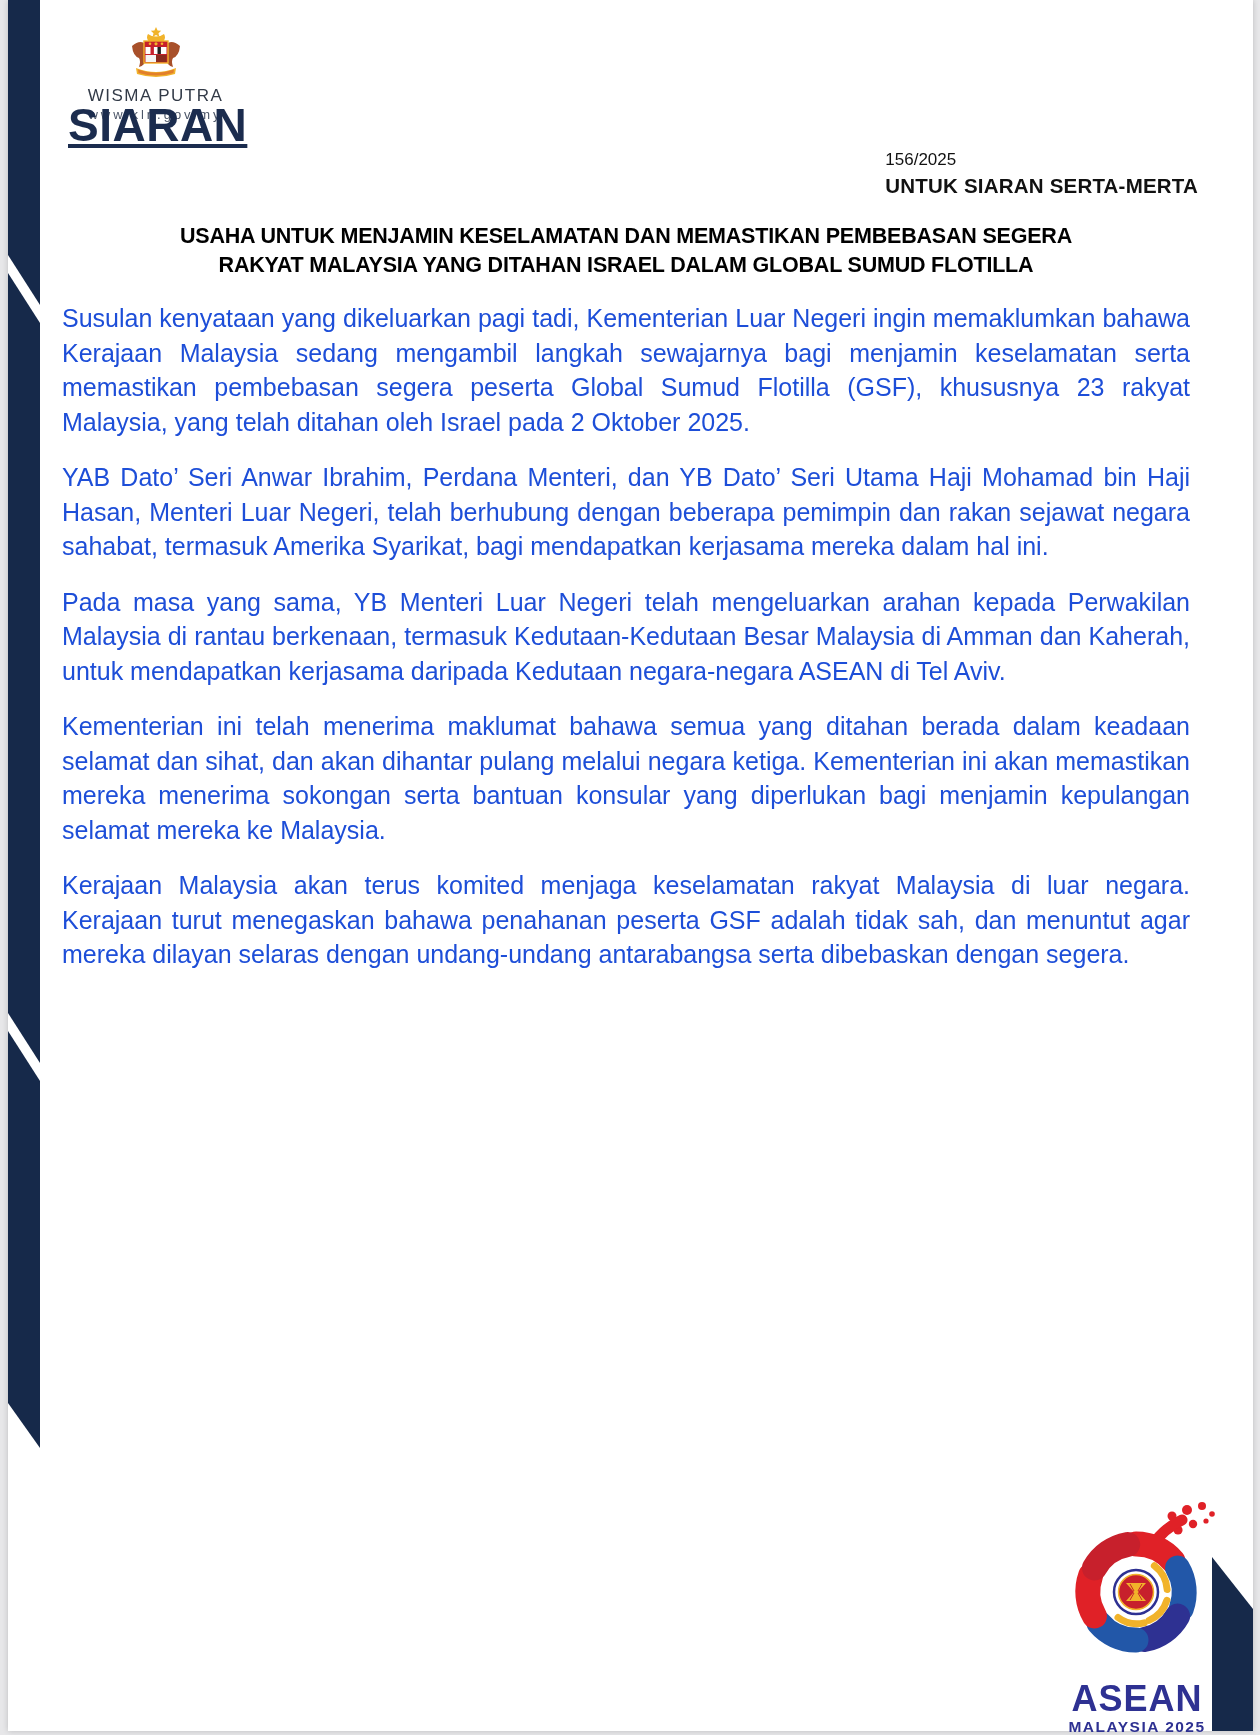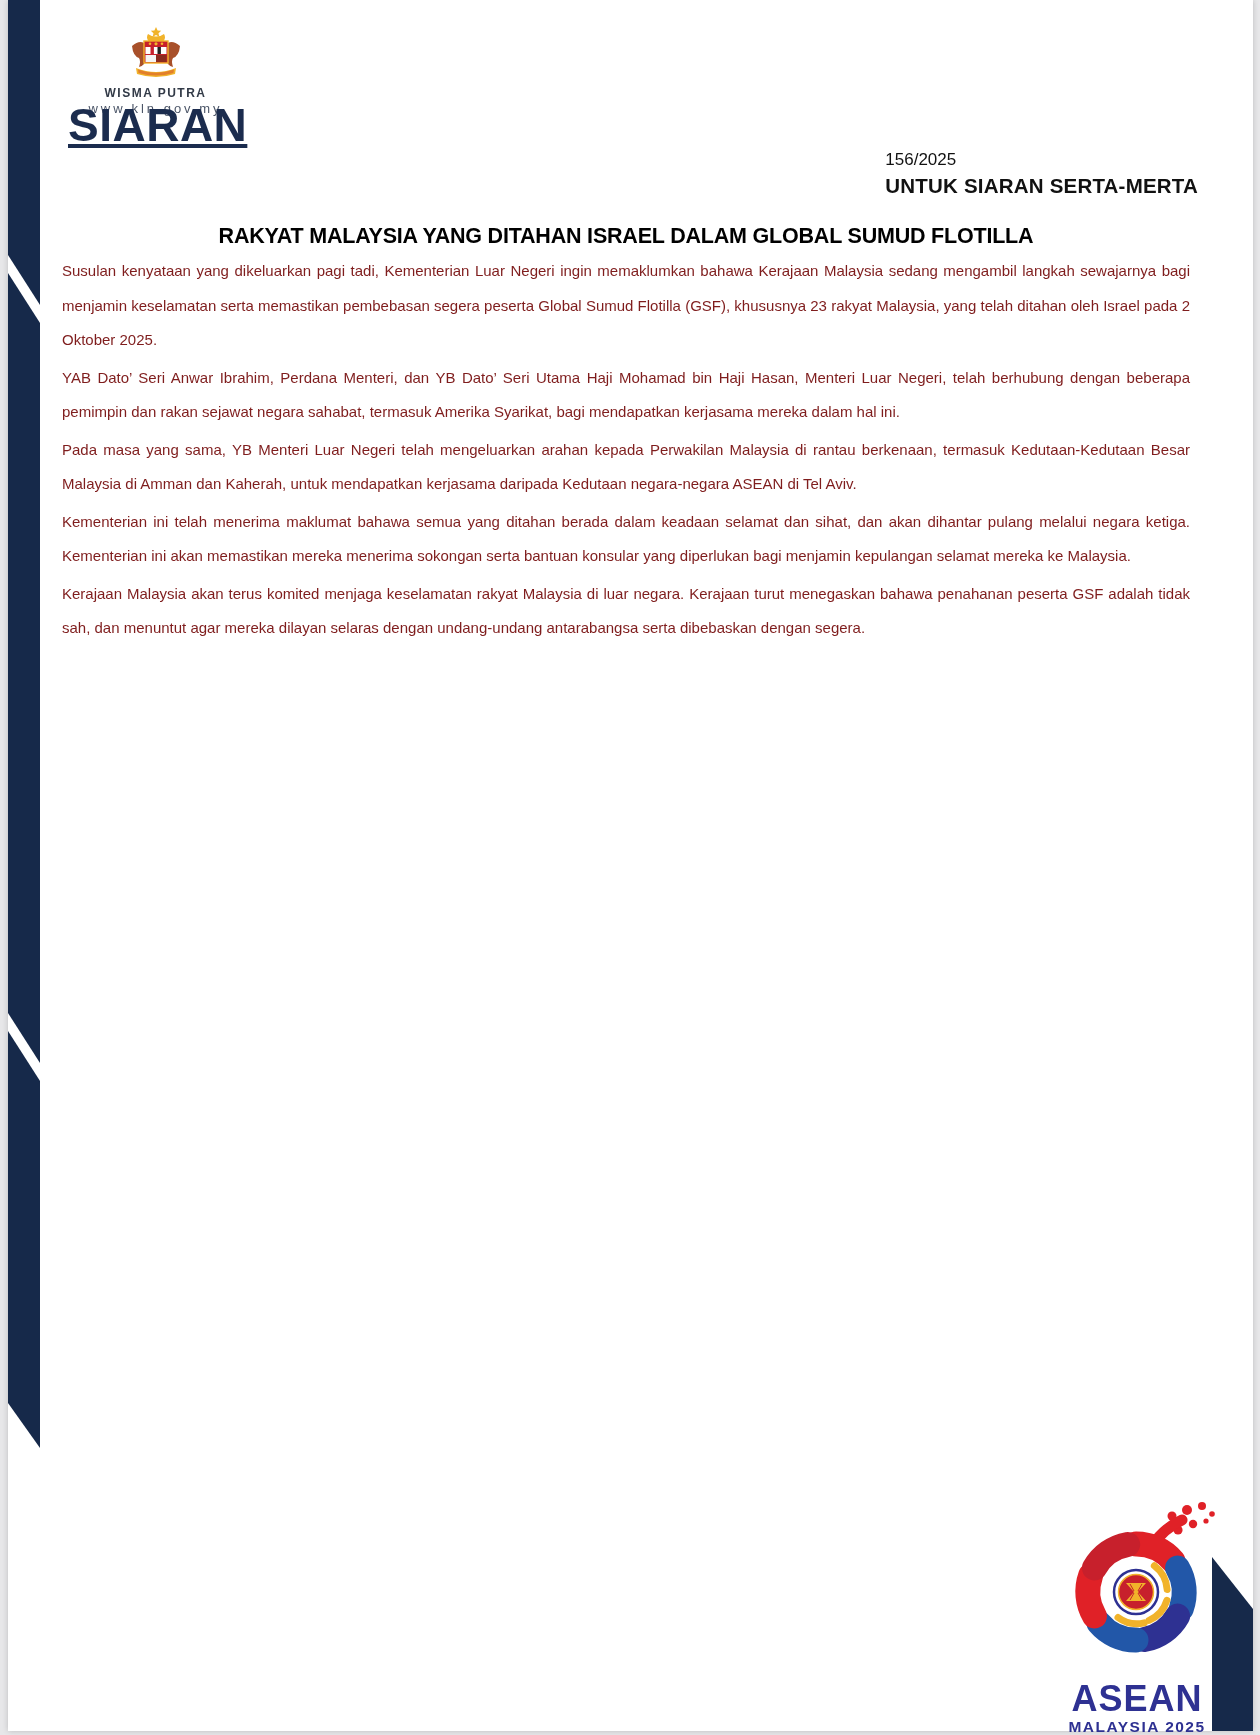--- a/index.html
+++ b/index.html
@@ -26,21 +26,21 @@
   
   .corner {
     position:absolute; left:1204px; top:1557px; width:41px; height:174px;
     background:#16294a;
     clip-path:polygon(0 0,100% 52px,100% 100%,0 100%);
   }
   
   .brand { position:absolute; left:40px; top:26px; width:215px; text-align:center; }
   .crest { display:block; margin:0 auto 4px auto; }
   .brand-org {
-    font-size:12px; font-weight:700; letter-spacing:1.5px; color:#323a47;
+    font-size:17px; font-weight:400; letter-spacing:1.5px; color:#323a47;
   }
   .brand-url {
     font-size:13px; letter-spacing:3px; color:#4c5668; margin-top:1px;
   }
   .doc-type {
     position:absolute; left:60px; top:104px; width:260px;
     font-size:46px; font-weight:800; color:#1b2c4e;
     line-height:42px; letter-spacing:.5px; text-align:left;text-decoration:underline;
   }
   .hdr-right {
@@ -51,22 +51,22 @@
     text-underline-offset:3px; margin-top:4px; letter-spacing:.2px; }
   
   .content {
     position:absolute; left:54px; top:222px; width:1128px; color:#0d0d0d;
   }
   .title {
     text-align:center; font-weight:700; font-size:21.5px; line-height:29px;
     letter-spacing:-0.2px; color:#000;
   }
   .para {
-    margin-top:3px; font-size:15px; line-height:34.5px;
-    text-align:justify; text-justify:inter-word; color:#7f1d1d;
+    margin-top:21px; font-size:25px; line-height:34.5px;
+    text-align:justify; text-justify:inter-word; color:#1d4ed8;
   }
   .signoff { margin-top:21px; font-size:21px; line-height:31px; font-weight:700; }
   
   .asean {
     position:absolute; left:1048px; top:1494px; width:162px; text-align:center;
   }
   .asean-word {
     font-size:36px; font-weight:800; letter-spacing:1px; color:#2e3192;
     line-height:34px; margin-top:8px;
   }
@@ -115,20 +115,21 @@
     <div>SIARAN</div>
   </div>
 
   <div class="hdr-right">
     <div class="hdr-num">156/2025</div>
     <div class="hdr-release">UNTUK SIARAN SERTA-MERTA</div>
   </div>
 
   <div class="content">
     <div class="title">
+      <div>USAHA UNTUK MENJAMIN KESELAMATAN DAN MEMASTIKAN PEMBEBASAN SEGERA</div>
       <div>RAKYAT MALAYSIA YANG DITAHAN ISRAEL DALAM GLOBAL SUMUD FLOTILLA</div>
     </div>
     <p class="para">Susulan kenyataan yang dikeluarkan pagi tadi, Kementerian Luar Negeri ingin memaklumkan bahawa Kerajaan Malaysia sedang mengambil langkah sewajarnya bagi menjamin keselamatan serta memastikan pembebasan segera peserta Global Sumud Flotilla (GSF), khususnya 23 rakyat Malaysia, yang telah ditahan oleh Israel pada 2 Oktober 2025.</p>
     <p class="para">YAB Dato’ Seri Anwar Ibrahim, Perdana Menteri, dan YB Dato’ Seri Utama Haji Mohamad bin Haji Hasan, Menteri Luar Negeri, telah berhubung dengan beberapa pemimpin dan rakan sejawat negara sahabat, termasuk Amerika Syarikat, bagi mendapatkan kerjasama mereka dalam hal ini.</p>
     <p class="para">Pada masa yang sama, YB Menteri Luar Negeri telah mengeluarkan arahan kepada Perwakilan Malaysia di rantau berkenaan, termasuk Kedutaan-Kedutaan Besar Malaysia di Amman dan Kaherah, untuk mendapatkan kerjasama daripada Kedutaan negara-negara ASEAN di Tel Aviv.</p>
     <p class="para">Kementerian ini telah menerima maklumat bahawa semua yang ditahan berada dalam keadaan selamat dan sihat, dan akan dihantar pulang melalui negara ketiga. Kementerian ini akan memastikan mereka menerima sokongan serta bantuan konsular yang diperlukan bagi menjamin kepulangan selamat mereka ke Malaysia.</p>
     <p class="para">Kerajaan Malaysia akan terus komited menjaga keselamatan rakyat Malaysia di luar negara. Kerajaan turut menegaskan bahawa penahanan peserta GSF adalah tidak sah, dan menuntut agar mereka dilayan selaras dengan undang-undang antarabangsa serta dibebaskan dengan segera.</p>
   </div>
 
   <div class="asean">

